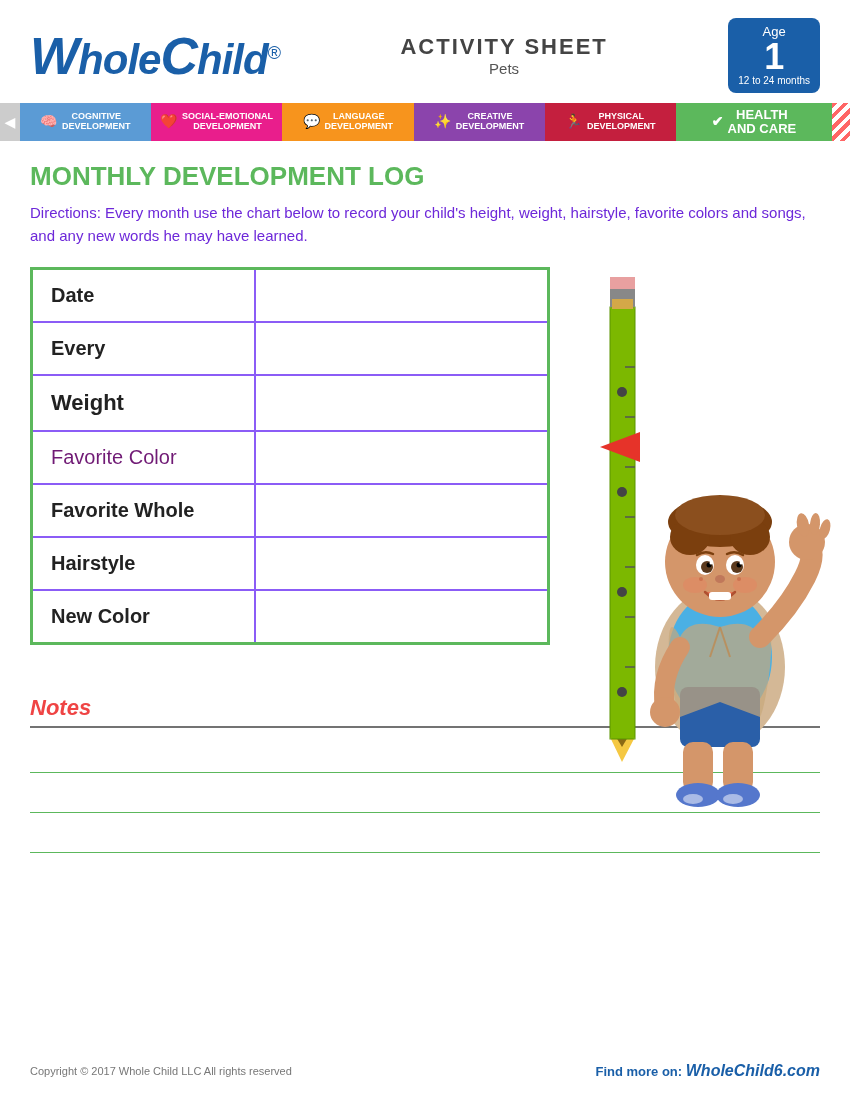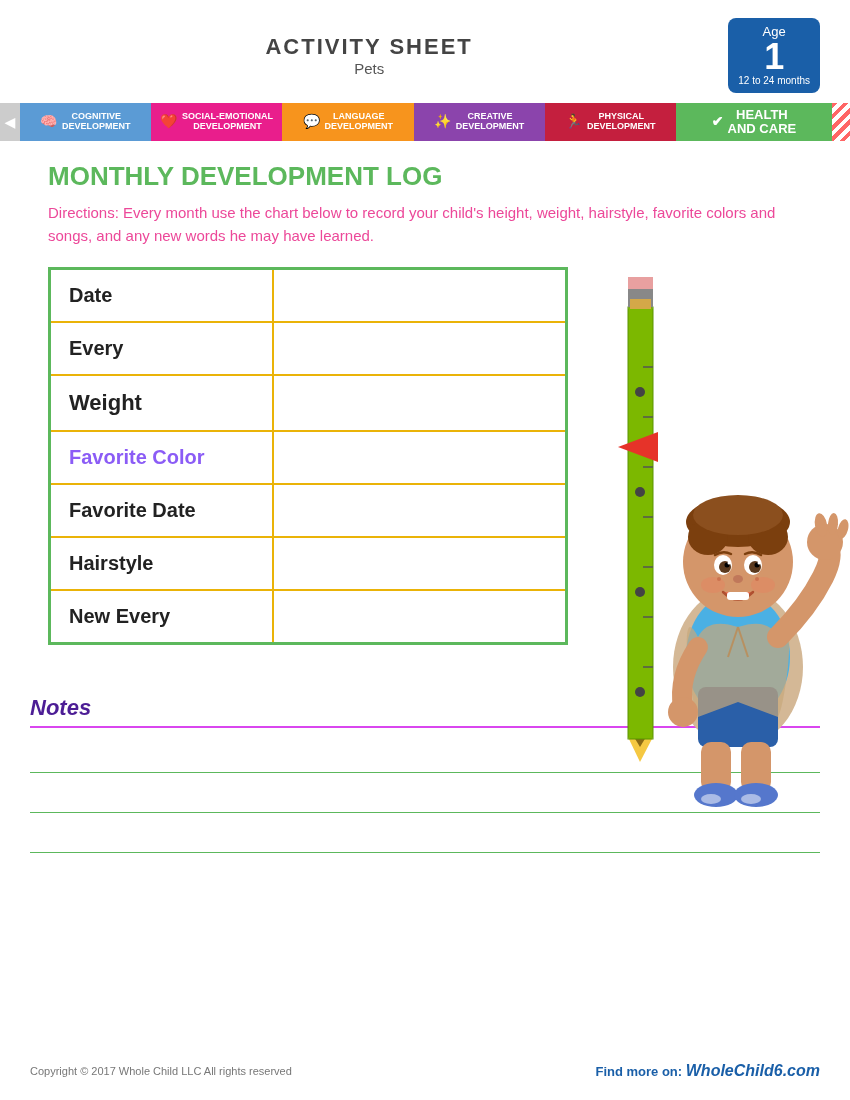--- a/index.html
+++ b/index.html
@@ -126,55 +126,54 @@
         #ff6666 4px,
         #ffffff 4px,
         #ffffff 8px
       );
       width: 18px;
     }
 
     
     .main-content {
       padding: 20px 30px 10px 30px;
-      margin-left: 18px;
     }
 
     .section-title {
       color: #5cb85c;
       font-size: 26px;
       font-weight: 900;
       text-transform: uppercase;
       margin-bottom: 10px;
     }
 
     .directions-text {
       font-size: 15px;
-      color: #ec4899;
+      color: #6d28d9;
       line-height: 1.5;
       margin-bottom: 20px;
     }
 
     
     .table-area {
       display: flex;
       align-items: flex-start;
       gap: 0;
       margin-bottom: 30px;
       position: relative;
     }
 
     .dev-table {
       border: 3px solid #5cb85c;
       border-collapse: collapse;
       width: 520px;
       flex-shrink: 0;
     }
     .dev-table td {
-      border: 2px solid #eab308;
+      border: 2px solid #8b5cf6;
       padding: 0;
     }
     .dev-table .label-cell {
       width: 220px;
       padding: 14px 18px;
       font-size: 20px;
       font-weight: 700;
       color: #222;
     }
     .dev-table .value-cell {
@@ -189,26 +188,26 @@
       margin-left: 20px;
       flex-shrink: 0;
     }
 
     
     .notes-section {
       margin-top: 10px;
       padding: 0 30px;
     }
     .notes-title {
-      color: #4c1d95;
+      color: #ef4444;
       font-size: 22px;
       font-weight: 700;
       font-style: italic;
       margin-bottom: 5px;
-      border-bottom: 2px solid #d946ef;
+      border-bottom: 2px solid #737373;
       padding-bottom: 5px;
       width: 100%;
     }
     .notes-line {
       border-bottom: 1.5px solid #5cb85c;
       height: 40px;
       margin-bottom: 0;
       width: 100%;
     }
 
@@ -236,20 +235,25 @@
       font-size: 16px;
       font-weight: 700;
       font-style: italic;
       color: #1a5fa8;
     }
   </style>
 </head>
 <body>
 
 <div class="header">
+  <div>
+    <span class="logo-text">
+      <span class="cap">W</span>hole<span class="cap">C</span>hild<span class="logo-reg">®</span>
+    </span>
+  </div>
   <div class="header-center">
     <div class="activity-sheet-label">ACTIVITY SHEET</div>
     <div class="pets-label">Pets</div>
   </div>
   <div class="age-badge">
     <span class="age-label">Age</span>
     <span class="age-num">1</span>
     <span class="age-sub">12 to 24 months</span>
   </div>
 </div>
@@ -296,33 +300,33 @@
     </tr>
           <tr>
       <td class="label-cell" style="font-weight:700; font-size:20px; color:#222;">Every</td>
       <td class="value-cell"></td>
     </tr>
           <tr>
       <td class="label-cell" style="font-weight:700; font-size:22px; color:#222;">Weight</td>
       <td class="value-cell"></td>
     </tr>
           <tr>
-      <td class="label-cell" style="font-weight:700; font-size:20px; color:#8b5cf6;">Favorite Color</td>
-      <td class="value-cell"></td>
-    </tr>
-          <tr>
-      <td class="label-cell" style="font-weight:700; font-size:20px; color:#222;">Favorite Date</td>
+      <td class="label-cell" style="font-weight:400; font-size:20px; color:#701a75;">Favorite Color</td>
+      <td class="value-cell"></td>
+    </tr>
+          <tr>
+      <td class="label-cell" style="font-weight:700; font-size:20px; color:#222;">Favorite Whole</td>
       <td class="value-cell"></td>
     </tr>
           <tr>
       <td class="label-cell" style="font-weight:700; font-size:20px; color:#222;">Hairstyle</td>
       <td class="value-cell"></td>
     </tr>
           <tr>
-      <td class="label-cell" style="font-weight:700; font-size:20px; color:#222;">New Every</td>
+      <td class="label-cell" style="font-weight:700; font-size:20px; color:#222;">New Color</td>
       <td class="value-cell"></td>
     </tr>
         </tbody>
     </table>
 
     <div class="illustration-container">
 
       <svg width="65" height="520" viewBox="0 0 65 520" style="position:absolute; left:20px; top:-20px; z-index:1;">
 
         <polygon points="20,490 45,490 32,515" fill="#f5c842"></polygon>

